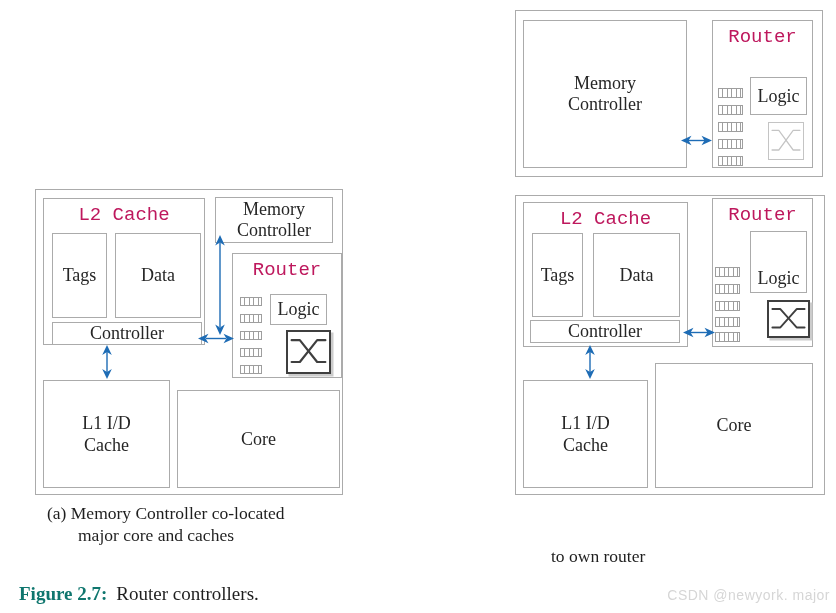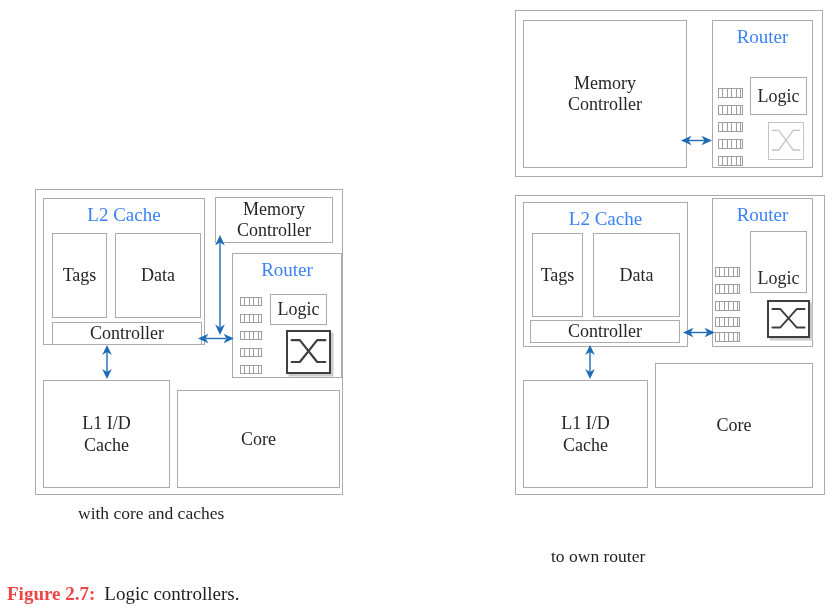--- a/index.html
+++ b/index.html
@@ -3,33 +3,33 @@
 <meta charset="utf-8">
 <style>
   html,body { margin:0; padding:0; background:#ffffff; }
   .stage {
     position:relative; width:836px; height:613px; background:#ffffff;
     font-family:"Liberation Serif","DejaVu Serif",serif; color:#1f1f1f;
     overflow:hidden;
   }
   .box { position:absolute; border:1px solid #ababab; background:#ffffff; box-sizing:border-box; }
   .lbl { font-size:18px; color:#262626; }
-  .hdr { position:absolute; left:0; right:0; top:5px; text-align:center; font-size:19px; color:#3b82f6; }
+  .hdr { position:absolute; left:0; right:0; top:5px; text-align:center; font-size:19px; color:#be185d;font-family:Liberation Mono, monospace; }
   .center { display:flex; align-items:center; justify-content:center; text-align:center; }
   .col { display:flex; flex-direction:column; justify-content:center; text-align:center; line-height:22px; }
   .bottomtxt { display:flex; align-items:flex-end; justify-content:center; padding-bottom:3px; }
   .q { position:absolute; width:22px; height:9px; border:1px solid #9e9e9e; box-sizing:border-box;
        background-image:repeating-linear-gradient(90deg,#ffffff 0px,#ffffff 3.4px,#9e9e9e 3.4px,#9e9e9e 4.4px); }
   .qb { width:25px; height:10px; }
   .xbar-dark { position:absolute; border:2px solid #3f3f3f; background:#ffffff; box-shadow:2.5px 2.5px 0 #cccccc; box-sizing:border-box; }
   .xbar-light { position:absolute; border:1px solid #c4c4c4; background:#ffffff; box-sizing:border-box; }
   .arrow { position:absolute; }
   .cap { position:absolute; font-size:17.5px; line-height:22px; color:#1f1f1f; }
   .figcap { position:absolute; left:7px; top:583px; font-size:19px; }
-  .figcap .flabel { font-weight:bold; color:#ef4444; margin-right:9px; }
+  .figcap .flabel { font-weight:bold; color:#0f766e; margin-right:9px;margin-left:12px; }
   .watermark { position:absolute; left:640px; top:587px; width:190px; text-align:right;
                font-family:"Liberation Sans","DejaVu Sans",sans-serif; font-size:14px;
                color:#d6d6d6; letter-spacing:0.5px; }
 </style>
 </head>
 <body>
 
 <div class="stage">
 
   <div>
@@ -89,21 +89,22 @@
       <polygon points="0,6.5 10.5,1.7 7.5,6.5 10.5,11.3" fill="#1e6cb5"></polygon>
       <polygon points="36,6.5 25.5,1.7 28.5,6.5 25.5,11.3" fill="#1e6cb5"></polygon>
     </svg>
     <svg class="arrow" style="left:100px;top:345px;" width="14" height="34">
       <line x1="7" y1="7" x2="7" y2="27" stroke="#1e6cb5" stroke-width="1.4"></line>
       <polygon points="7,0 2.2,10 7,7 11.8,10" fill="#1e6cb5"></polygon>
       <polygon points="7,34 2.2,24 7,27 11.8,24" fill="#1e6cb5"></polygon>
     </svg>
 
     <div class="cap" style="left:47px;top:502px;">
-      <div style="padding-left:31px;">with core and caches</div>
+      <div>(a) Memory Controller co-located</div>
+      <div style="padding-left:31px;">major core and caches</div>
     </div>
   </div>
 
   <div>
     <div class="box" style="left:515px;top:10px;width:308px;height:167px;"></div>
 
     <div class="box col lbl" style="left:523px;top:20px;width:164px;height:148px;line-height:21px;">
       <span>Memory</span>
       <span>Controller</span>
     </div>
@@ -185,17 +186,18 @@
       <polygon points="7,0 2.2,10 7,7 11.8,10" fill="#1e6cb5"></polygon>
       <polygon points="7,34 2.2,24 7,27 11.8,24" fill="#1e6cb5"></polygon>
     </svg>
 
     <div class="cap" style="left:517px;top:502px;">
       <div style="padding-left:34px;margin-top:43px;">to own router</div>
     </div>
   </div>
 
   <div class="figcap">
-    <span class="flabel">Figure 2.7:</span><span>Logic controllers.</span>
-  </div>
-
+    <span class="flabel">Figure 2.7:</span><span>Router controllers.</span>
+  </div>
+
+  <div class="watermark">CSDN @newyork. major</div>
 
 </div>
 
 </body></html>

